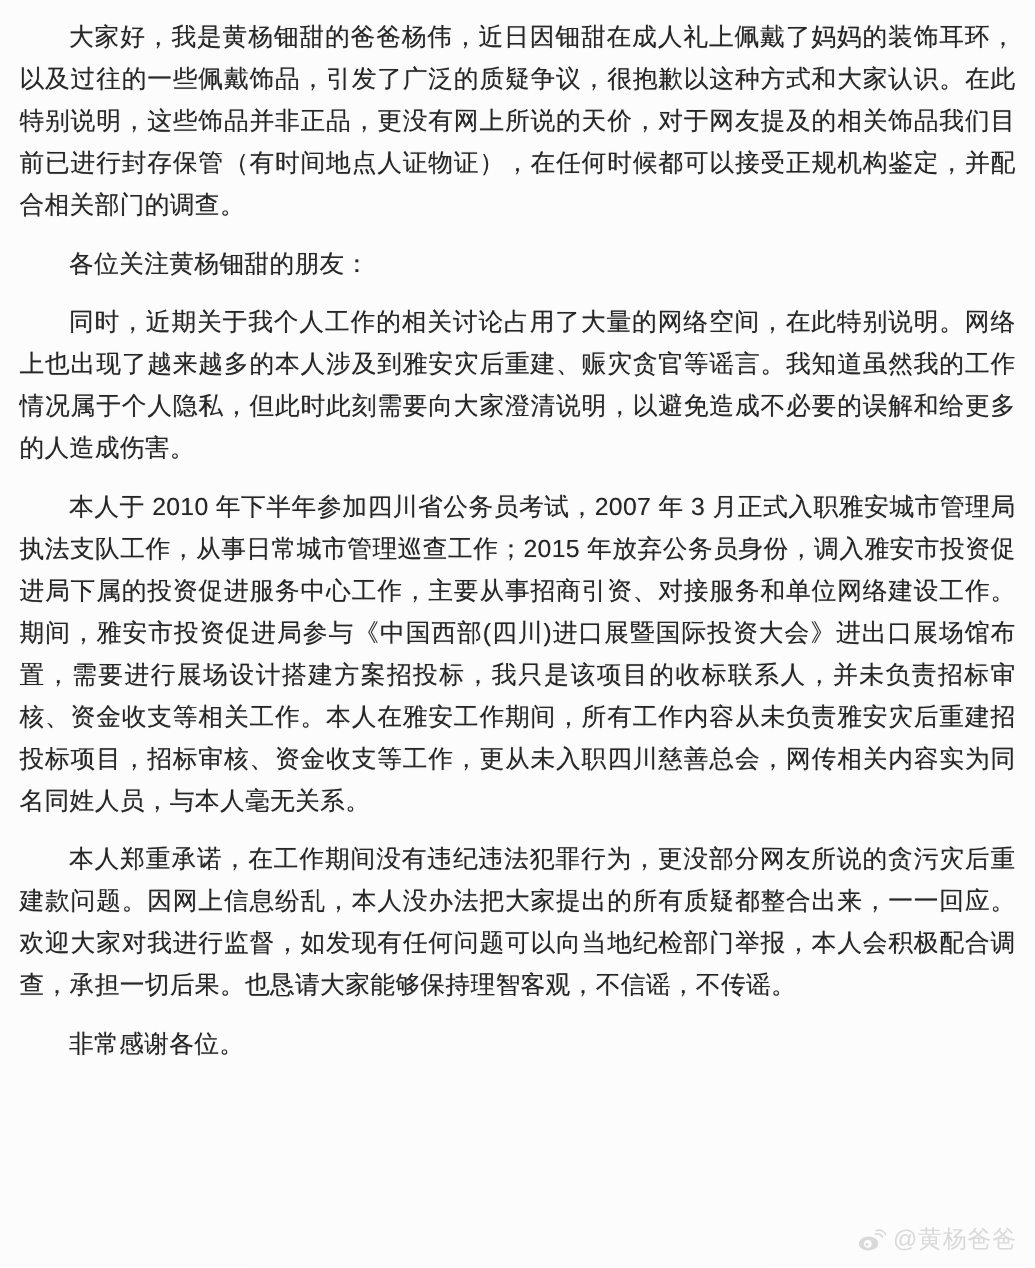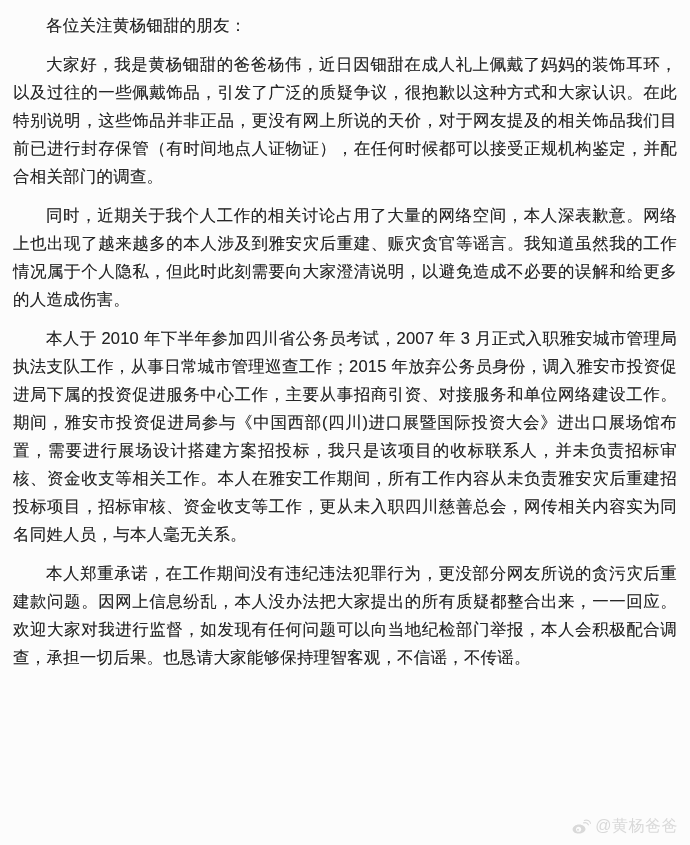--- a/index.html
+++ b/index.html
@@ -50,26 +50,27 @@
     width: 20px;
     height: 18px;
     line-height: 0;
   }
 </style>
 </head>
 <body>
 
 <div class="page">
 
+  <p class="para">大家好，我是黄杨钿甜的爸爸杨伟，近日因钿甜在成人礼上佩戴了妈妈的装饰耳环，以及过往的一些佩戴饰品，引发了广泛的质疑争议，很抱歉以这种方式和大家认识。在此特别说明，这些饰品并非正品，更没有网上所说的天价，对于网友提及的相关饰品我们目前已进行封存保管（有时间地点人证物证），在任何时候都可以接受正规机构鉴定，并配合相关部门的调查。</p>
+
   <p class="para salutation">各位关注黄杨钿甜的朋友：</p>
-
-  <p class="para">大家好，我是黄杨钿甜的爸爸杨伟，近日因钿甜在成人礼上佩戴了妈妈的装饰耳环，以及过往的一些佩戴饰品，引发了广泛的质疑争议，很抱歉以这种方式和大家认识。在此特别说明，这些饰品并非正品，更没有网上所说的天价，对于网友提及的相关饰品我们目前已进行封存保管（有时间地点人证物证），在任何时候都可以接受正规机构鉴定，并配合相关部门的调查。</p>
-  <p class="para">同时，近期关于我个人工作的相关讨论占用了大量的网络空间，本人深表歉意。网络上也出现了越来越多的本人涉及到雅安灾后重建、赈灾贪官等谣言。我知道虽然我的工作情况属于个人隐私，但此时此刻需要向大家澄清说明，以避免造成不必要的误解和给更多的人造成伤害。</p>
+  <p class="para">同时，近期关于我个人工作的相关讨论占用了大量的网络空间，在此特别说明。网络上也出现了越来越多的本人涉及到雅安灾后重建、赈灾贪官等谣言。我知道虽然我的工作情况属于个人隐私，但此时此刻需要向大家澄清说明，以避免造成不必要的误解和给更多的人造成伤害。</p>
   <p class="para">本人于 2010 年下半年参加四川省公务员考试，2007 年 3 月正式入职雅安城市管理局执法支队工作，从事日常城市管理巡查工作；2015 年放弃公务员身份，调入雅安市投资促进局下属的投资促进服务中心工作，主要从事招商引资、对接服务和单位网络建设工作。期间，雅安市投资促进局参与《中国西部(四川)进口展暨国际投资大会》进出口展场馆布置，需要进行展场设计搭建方案招投标，我只是该项目的收标联系人，并未负责招标审核、资金收支等相关工作。本人在雅安工作期间，所有工作内容从未负责雅安灾后重建招投标项目，招标审核、资金收支等工作，更从未入职四川慈善总会，网传相关内容实为同名同姓人员，与本人毫无关系。</p>
   <p class="para">本人郑重承诺，在工作期间没有违纪违法犯罪行为，更没部分网友所说的贪污灾后重建款问题。因网上信息纷乱，本人没办法把大家提出的所有质疑都整合出来，一一回应。欢迎大家对我进行监督，如发现有任何问题可以向当地纪检部门举报，本人会积极配合调查，承担一切后果。也恳请大家能够保持理智客观，不信谣，不传谣。</p>
+  <p class="para closing">非常感谢各位。</p>
 
   <div class="watermark">
     <span class="wm-icon">
       <svg viewBox="0 0 26 24" width="20" height="18" xmlns="http://www.w3.org/2000/svg">
 
         <path fill="#d9d9d9" d="M10.5 8.5c-4.6 0-8.7 2.9-8.7 6.4 0 3.4 3.6 5.9 8.2 5.9 4.9 0 9-2.6 9-6.1 0-3.3-3.8-6.2-8.5-6.2z"></path>
         <circle cx="9.8" cy="15" r="3.4" fill="#fcfcfc"></circle>
         <circle cx="9" cy="15.6" r="1.3" fill="#d9d9d9"></circle>
 
         <path fill="none" stroke="#d9d9d9" stroke-width="1.6" stroke-linecap="round" d="M16.5 6.5c2.6-.9 5.3.2 6.3 2.6"></path>

